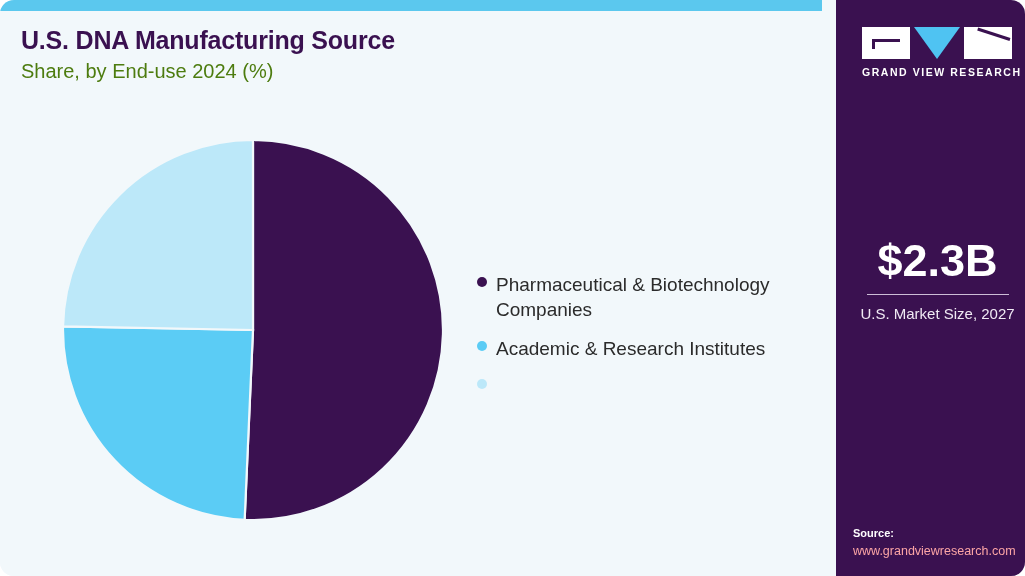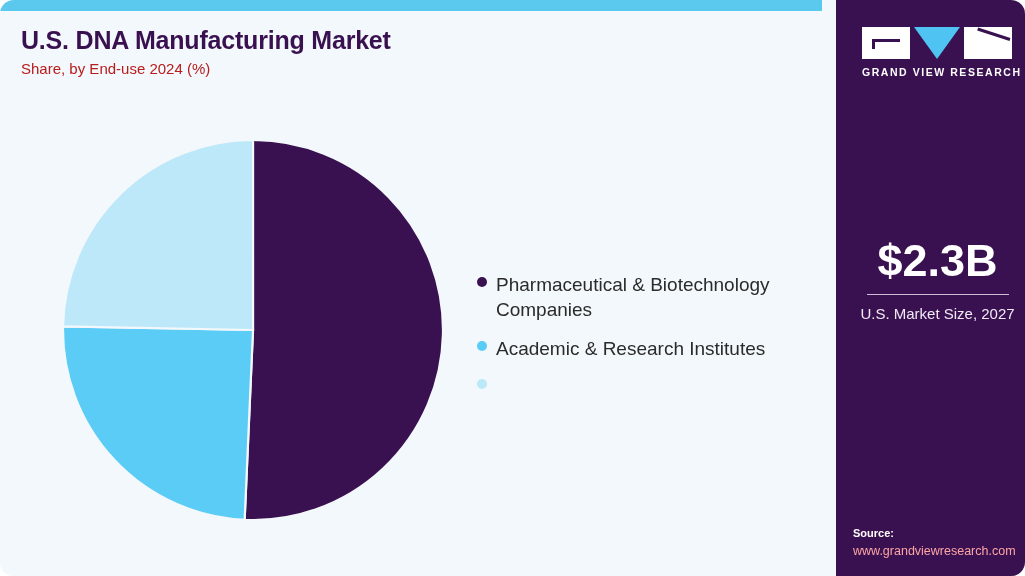--- a/index.html
+++ b/index.html
@@ -21,21 +21,21 @@
   }
 
   
   .title{
     position:absolute;left:21px;top:26px;
     font-size:25px;font-weight:bold;color:#3a1150;
     letter-spacing:-0.2px;white-space:nowrap;
   }
   .subtitle{
     position:absolute;left:21px;top:60px;
-    font-size:15px;color:#b91c1c;white-space:nowrap;
+    font-size:20px;color:#4d7c0f;white-space:nowrap;
   }
 
   
   .pie-wrap{position:absolute;left:55px;top:132px;width:400px;height:400px;}
 
   
   .legend{position:absolute;left:477px;top:272px;width:320px;}
   .legend-row{display:flex;align-items:flex-start;margin-bottom:13px;}
   .legend-dot{
     width:10px;height:10px;border-radius:50%;
@@ -83,21 +83,21 @@
   .source-url{font-size:12.5px;color:#fca5a5;line-height:1.45;white-space:nowrap;}
 </style>
 </head>
 <body>
 
 <div class="card">
 
   <div class="accent-bar"></div>
   <div class="left-pane"></div>
 
-  <div class="title">U.S. DNA Manufacturing Market</div>
+  <div class="title">U.S. DNA Manufacturing Source</div>
   <div class="subtitle">Share, by End-use 2024 (%)</div>
 
   <div class="pie-wrap">
     <svg id="pie-svg" width="400" height="400" viewBox="0 0 400 400">
         <path d="M 198 198 L 198 8 A 190 190 0 1 1 189.6460575196057 387.81625758884365 Z" fill="#3a1150" stroke="#f2f8fb" stroke-width="2.2"></path>
         <path d="M 198 198 L 189.6460575196057 387.81625758884365 A 190 190 0 0 1 8.033753047646286 194.41879645407252 Z" fill="#5bccf5" stroke="#f2f8fb" stroke-width="2.2"></path>
         <path d="M 198 198 L 8.033753047646286 194.41879645407252 A 190 190 0 0 1 197.99999999999997 8 Z" fill="#bce8f9" stroke="#f2f8fb" stroke-width="2.2"></path>
       </svg>
   </div>
 

